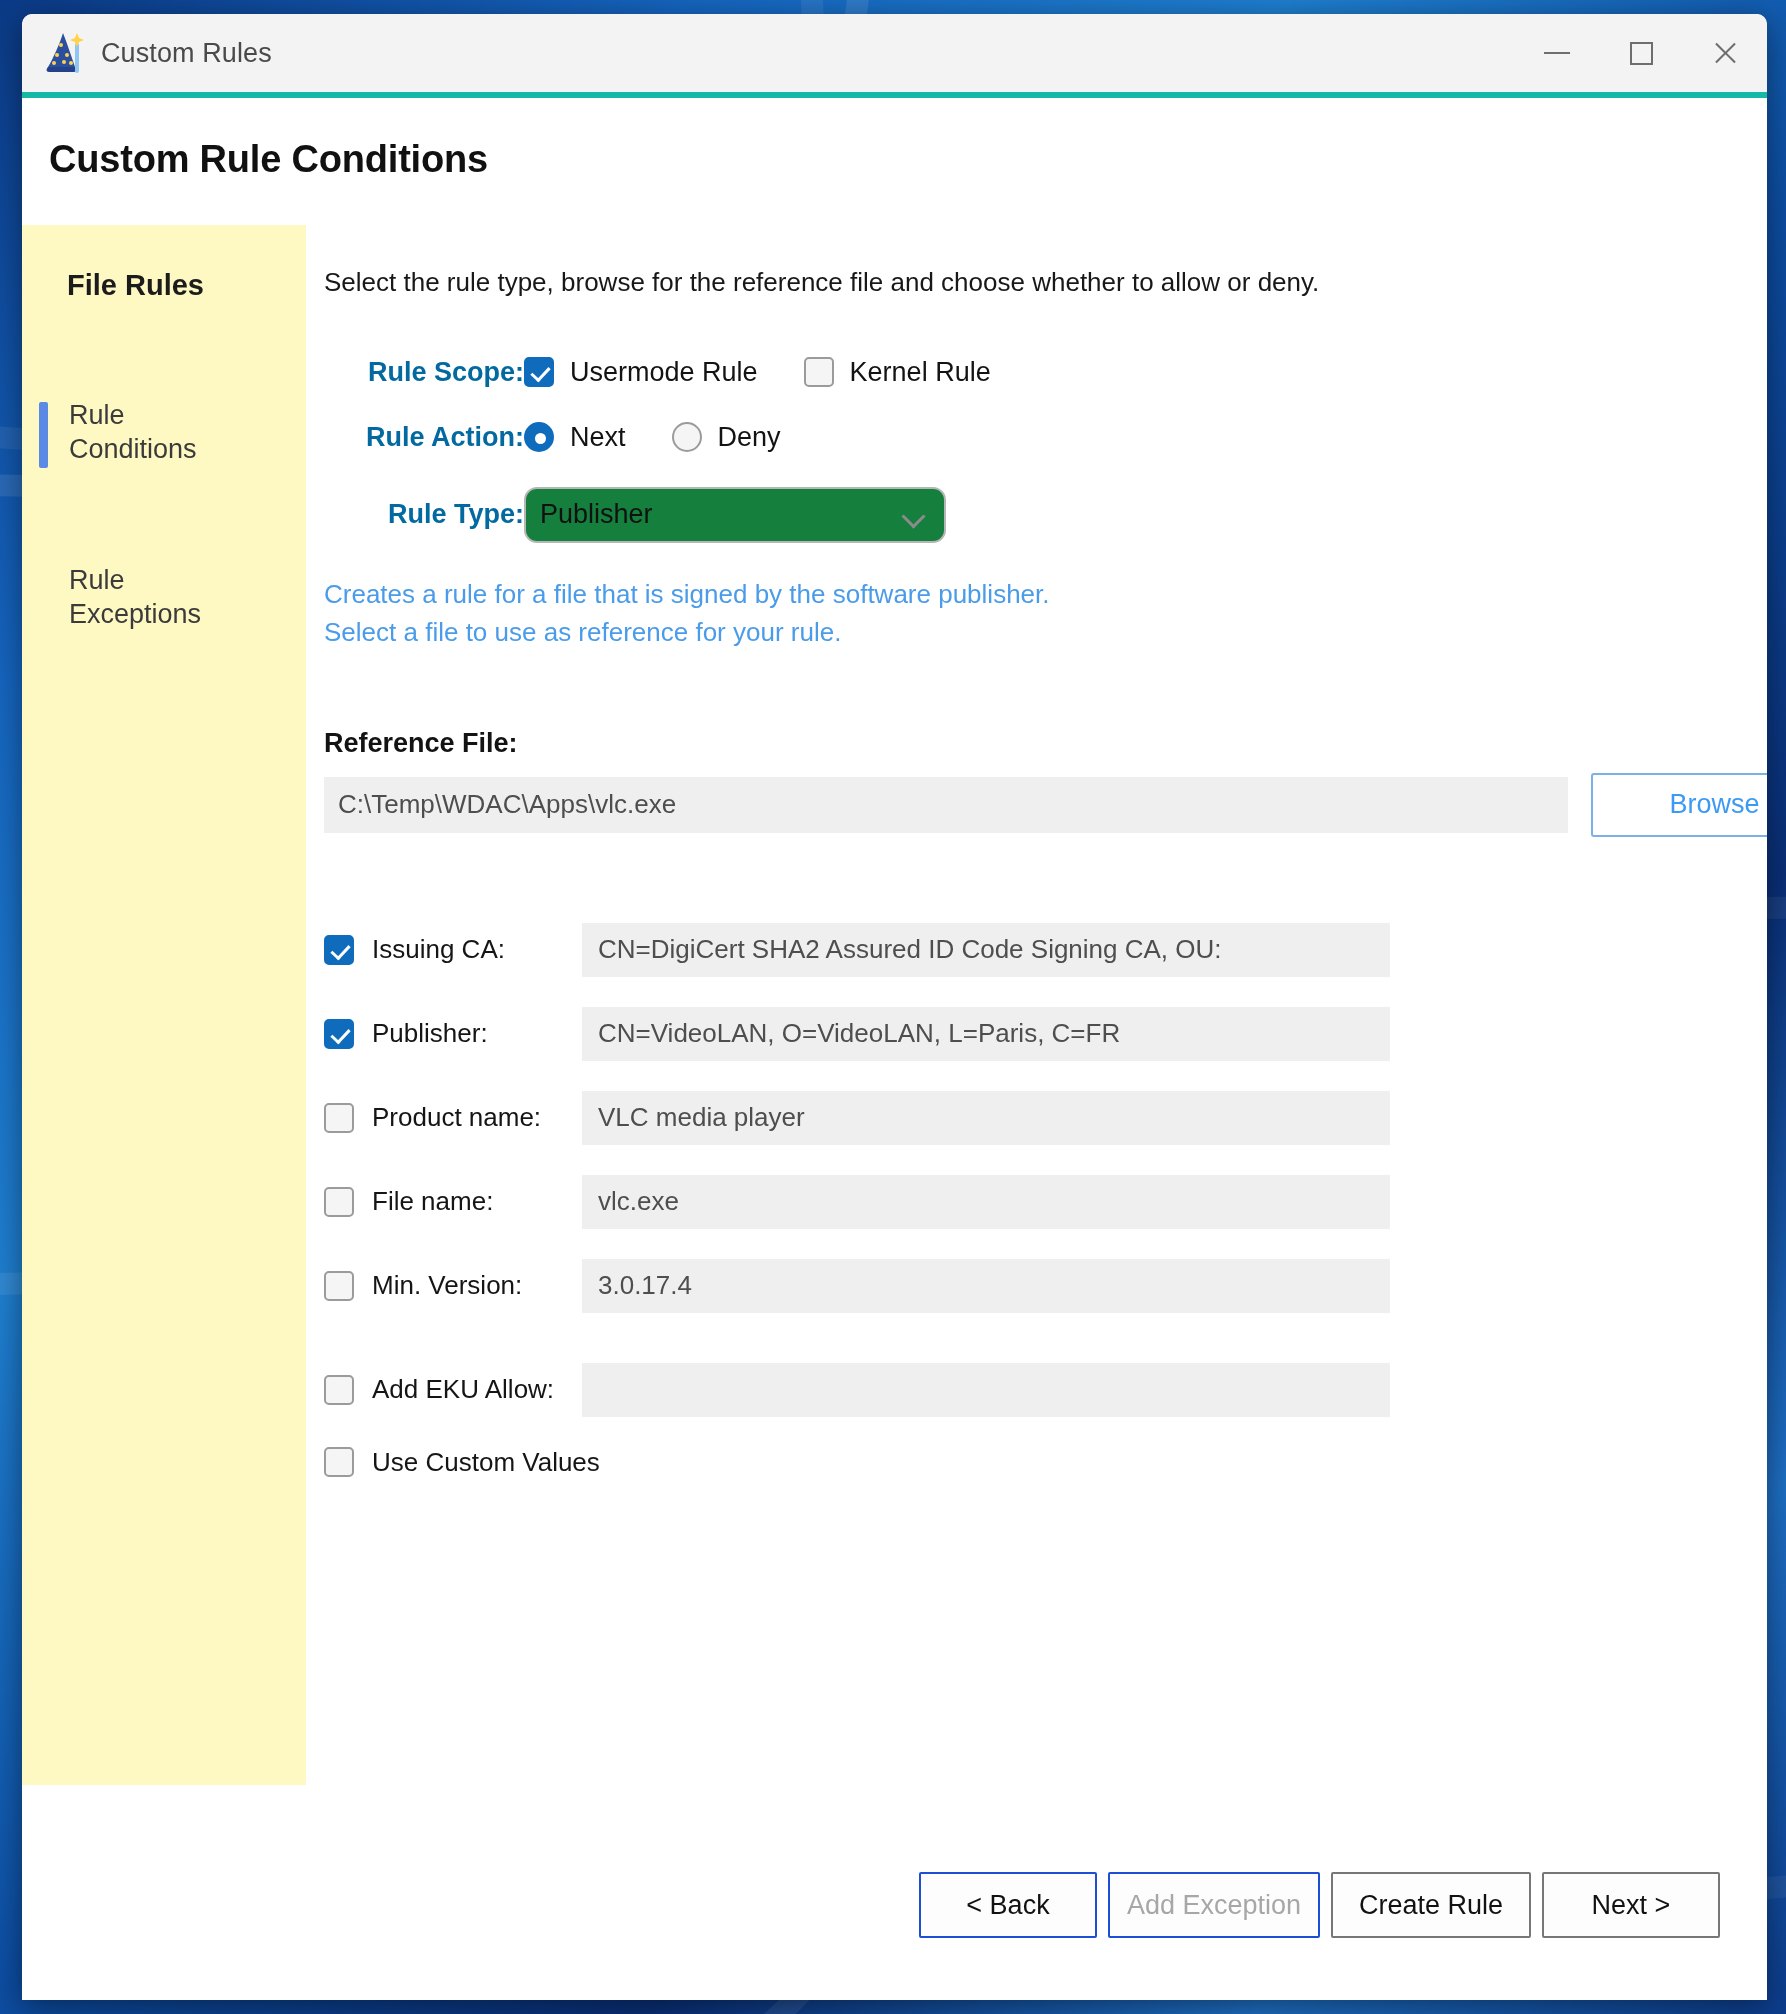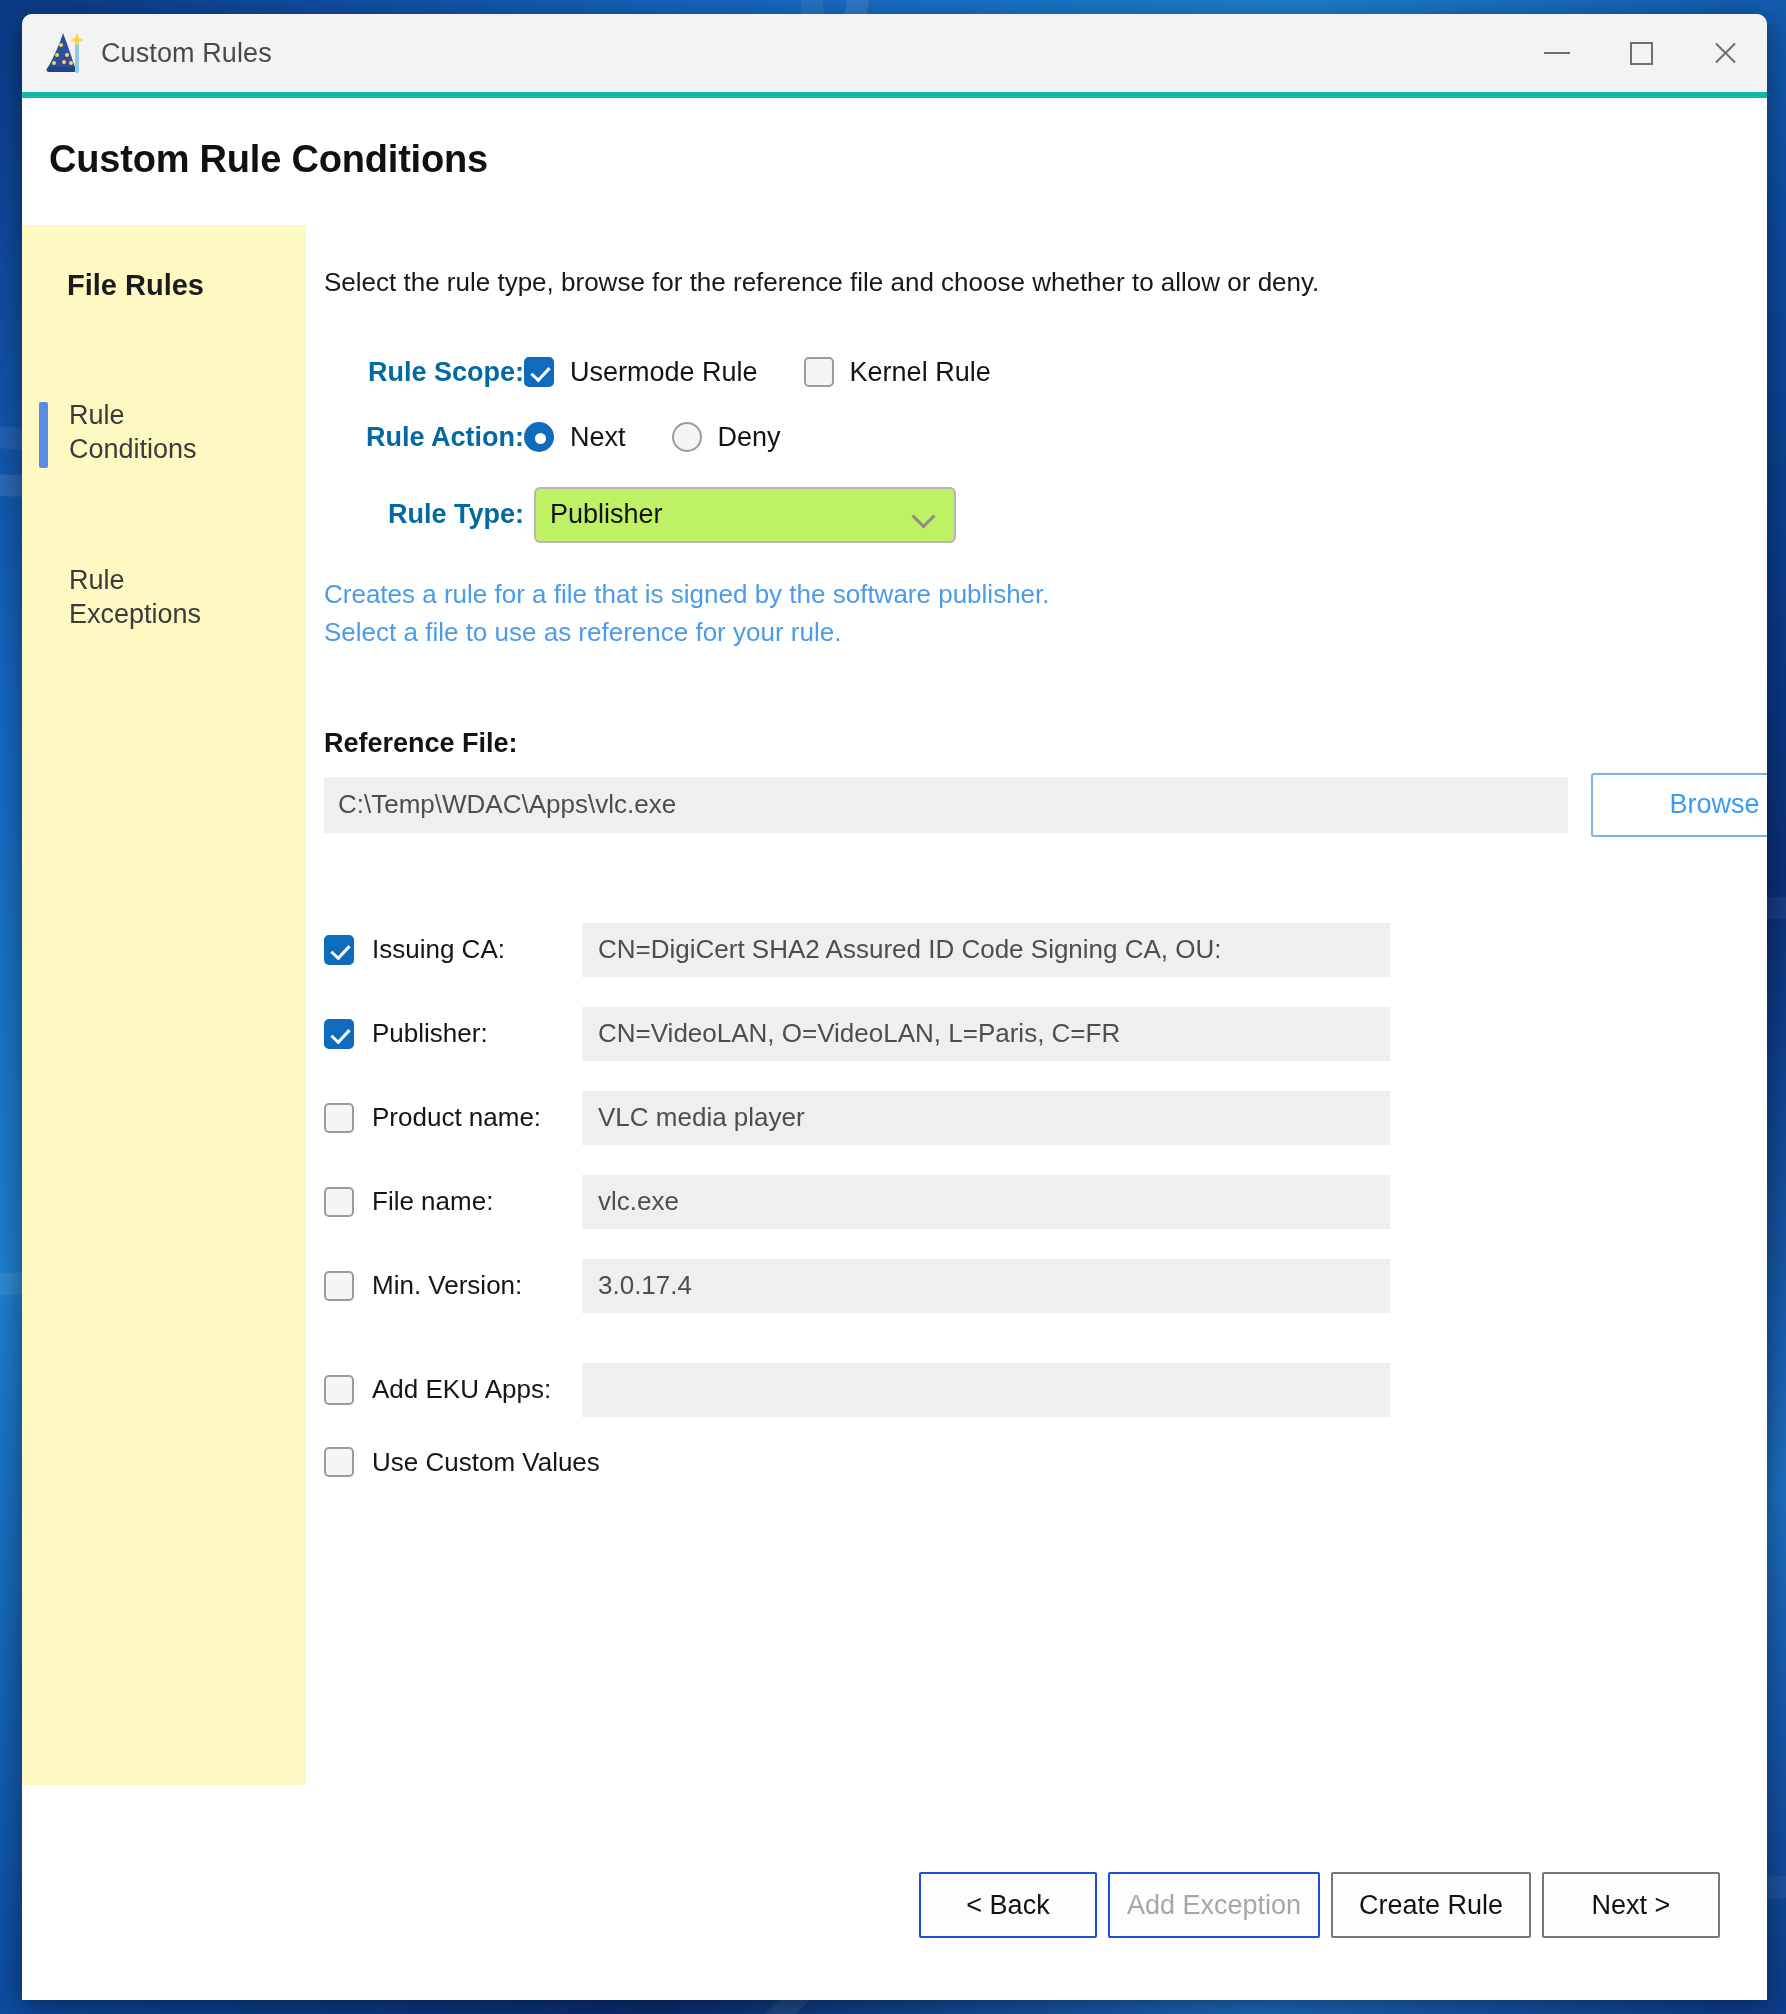--- a/index.html
+++ b/index.html
@@ -174,26 +174,25 @@
     background: #ffffff;
   }
   .radio-label { font-size: 27px; color: #131313; margin-left: 16px; }
 
   .gap-lg { width: 46px; flex: 0 0 auto; }
 
   
   .select {
     width: 422px; height: 56px;
     border: 2px solid #b6b6b6;
-    border-radius: 6px;
-    background: #bef264;
+    border-radius: 13px;
+    background: #15803d;
     display: flex; align-items: center;
     padding: 0 14px;
     position: relative;
-    margin-left: 10px;
   }
   .select-value { font-size: 27px; color: #111; }
   .chev {
     position: absolute; right: 22px; top: 19px;
     width: 17px; height: 17px;
     border-right: 3px solid #8b8b8b;
     border-bottom: 3px solid #8b8b8b;
     transform: rotate(45deg);
   }
   .desc {
@@ -391,21 +390,21 @@
         </div>
 
         <div class="field-row">
           <div class="cb field-cb"></div>
           <div class="field-label">Min. Version:</div>
           <div class="field-val">3.0.17.4</div>
         </div>
 
         <div class="field-row spaced">
           <div class="cb field-cb"></div>
-          <div class="field-label">Add EKU Apps:</div>
+          <div class="field-label">Add EKU Allow:</div>
           <div class="field-val"></div>
         </div>
 
         <div class="field-row nobox">
           <div class="cb field-cb"></div>
           <div class="field-label">Use Custom Values</div>
         </div>
 
       </div>
     </div>

